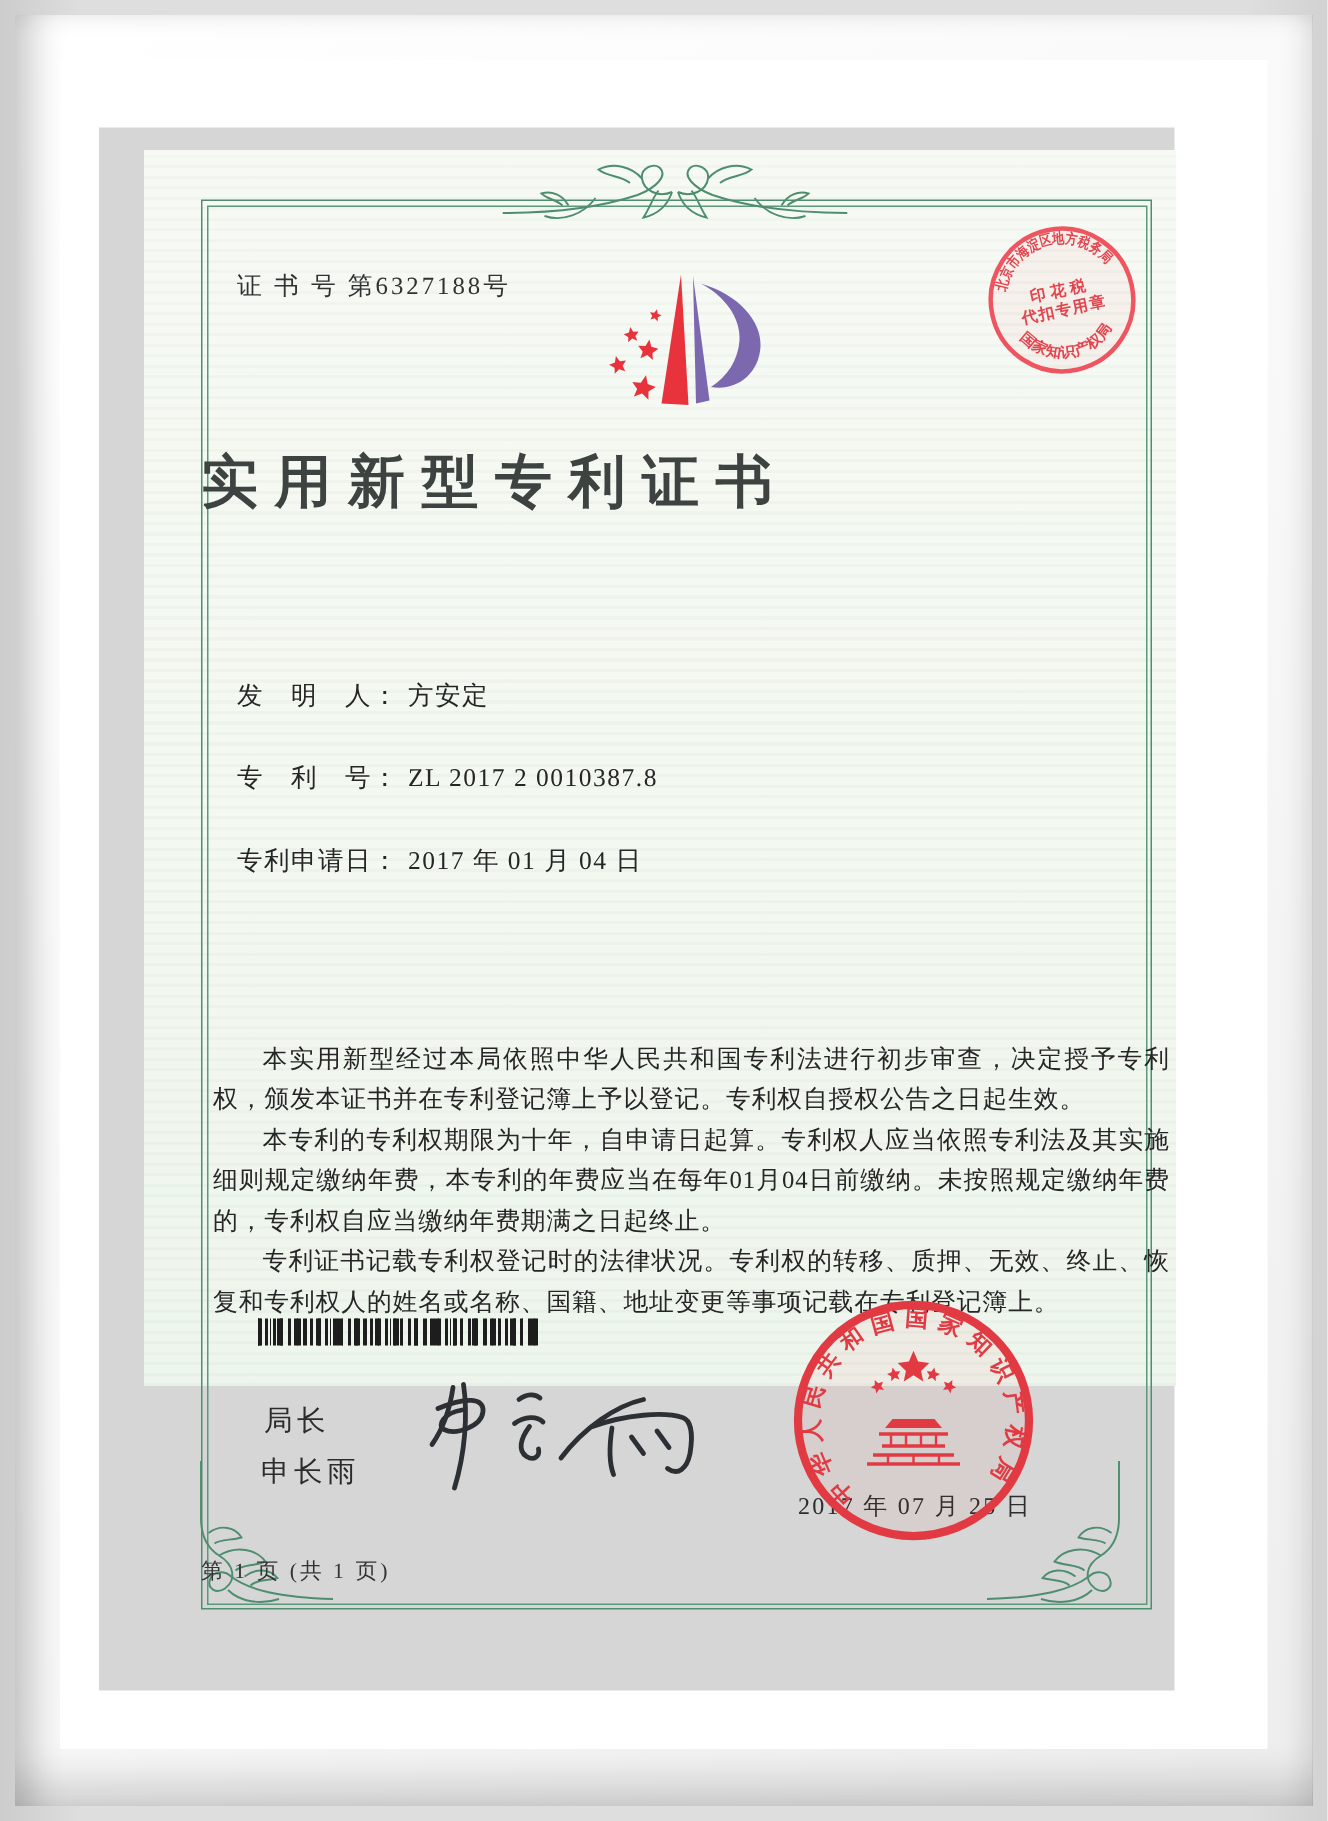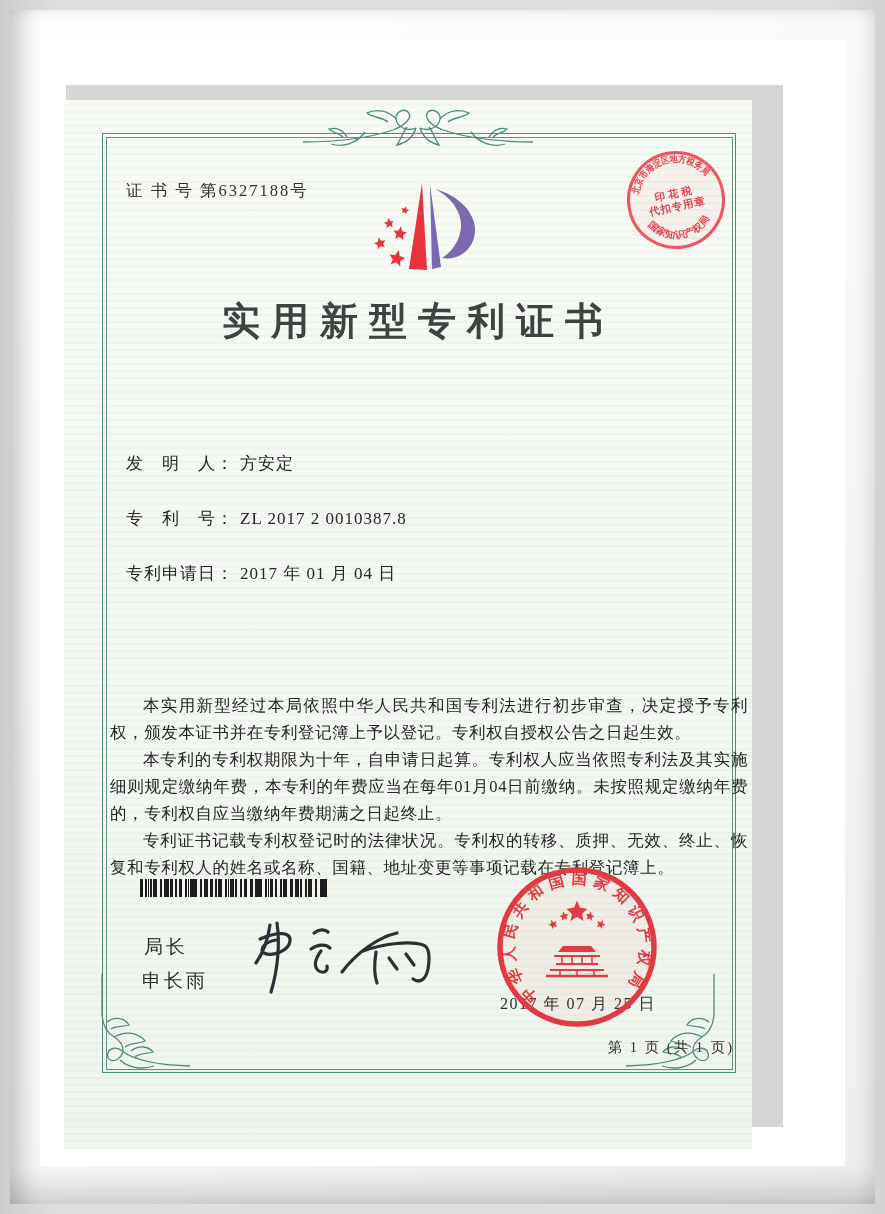--- a/index.html
+++ b/index.html
@@ -8,51 +8,51 @@
   
   .frame-edge{position:absolute;inset:0;background:linear-gradient(90deg,#cccccc,#dedede 6%,#dedede 94%,#d2d2d2);}
   .frame-face{position:absolute;inset:10px;background:linear-gradient(135deg,#ffffff 0%,#f8f8f8 55%,#ededed 100%);
       box-shadow:inset 26px 0 22px -14px rgba(0,0,0,.20),
                  inset -18px 0 18px -12px rgba(0,0,0,.10),
                  inset 0 -34px 28px -18px rgba(0,0,0,.16),
                  inset 0 14px 14px -10px rgba(0,0,0,.05);}
   .mat{position:absolute;left:40px;top:40px;right:40px;bottom:48px;background:#ffffff;}
   .mat-strip{position:absolute;left:66px;top:85px;width:717px;height:1042px;background:#d6d6d6;}
   
-  .paper{position:absolute;left:64px;top:100px;width:688px;height:1049px;
+  .paper{position:absolute;left:96px;top:100px;width:688px;height:824px;
          background:
            repeating-linear-gradient(0deg, rgba(110,160,125,.05) 0 2px, rgba(255,255,255,0) 2px 7px),
            linear-gradient(180deg,#f7faf4 0%,#f3f8f1 55%,#eef5ec 100%);
          color:#2a2a2a;}
   .green-border{position:absolute;left:38px;top:33px;width:632px;height:938px;
          border:1.5px solid #4e8e6f;}
   .green-border::after{content:"";position:absolute;inset:2.5px;border:1px solid #5c977a;}
   .flourish{position:absolute;}
   
   .cert-number{position:absolute;left:62px;top:80px;font-size:16.5px;letter-spacing:2px;color:#323232;}
   .logo{position:absolute;left:292px;top:70px;}
   .tax-stamp{position:absolute;left:558px;top:46px;}
-  .title{position:absolute;left:38px;top:196px;width:632px;text-align:center;
+  .title{position:absolute;left:38px;top:196px;width:632px;text-align:left;
          font-size:38px;font-weight:700;letter-spacing:11px;color:#3c4340;}
   .field{position:absolute;left:62px;font-size:17px;letter-spacing:1px;color:#262626;white-space:nowrap;}
   .flabel{margin-right:6px;}
   .paras{position:absolute;left:46px;top:592px;width:638px;font-size:16.5px;line-height:27px;
          letter-spacing:.6px;text-align:justify;color:#262626;}
   .paras p{margin:0;text-indent:2em;}
   .barcode{position:absolute;left:76px;top:779px;width:190px;height:18px;
       background:
         repeating-linear-gradient(90deg,#1d1d1d 0 2px,transparent 2px 5px),
         repeating-linear-gradient(90deg,#1d1d1d 0 1px,transparent 1px 8px),
         repeating-linear-gradient(90deg,#1d1d1d 0 3px,transparent 3px 13px);}
   .signoff-title{position:absolute;left:80px;top:834px;font-size:19px;letter-spacing:3px;color:#2c2c2c;}
   .signoff-name{position:absolute;left:78px;top:868px;font-size:19px;letter-spacing:3px;color:#2c2c2c;}
   .signature{position:absolute;left:175px;top:795px;}
   .seal{position:absolute;left:430px;top:764px;}
   .seal-date{position:absolute;left:436px;top:894px;font-size:16px;letter-spacing:1.5px;color:#2e2e2e;white-space:nowrap;}
-  .footer{position:absolute;left:38px;top:938px;width:632px;text-align:right;font-size:14.5px;
+  .footer{position:absolute;left:38px;top:938px;width:632px;text-align:left;font-size:14.5px;
           letter-spacing:2px;color:#333;}
 </style>
 </head>
 <body>
 
 <div id="stage">
   <div class="frame-edge"></div>
   <div class="frame-face"></div>
   <div class="mat"></div>
   <div class="mat-strip"></div>

